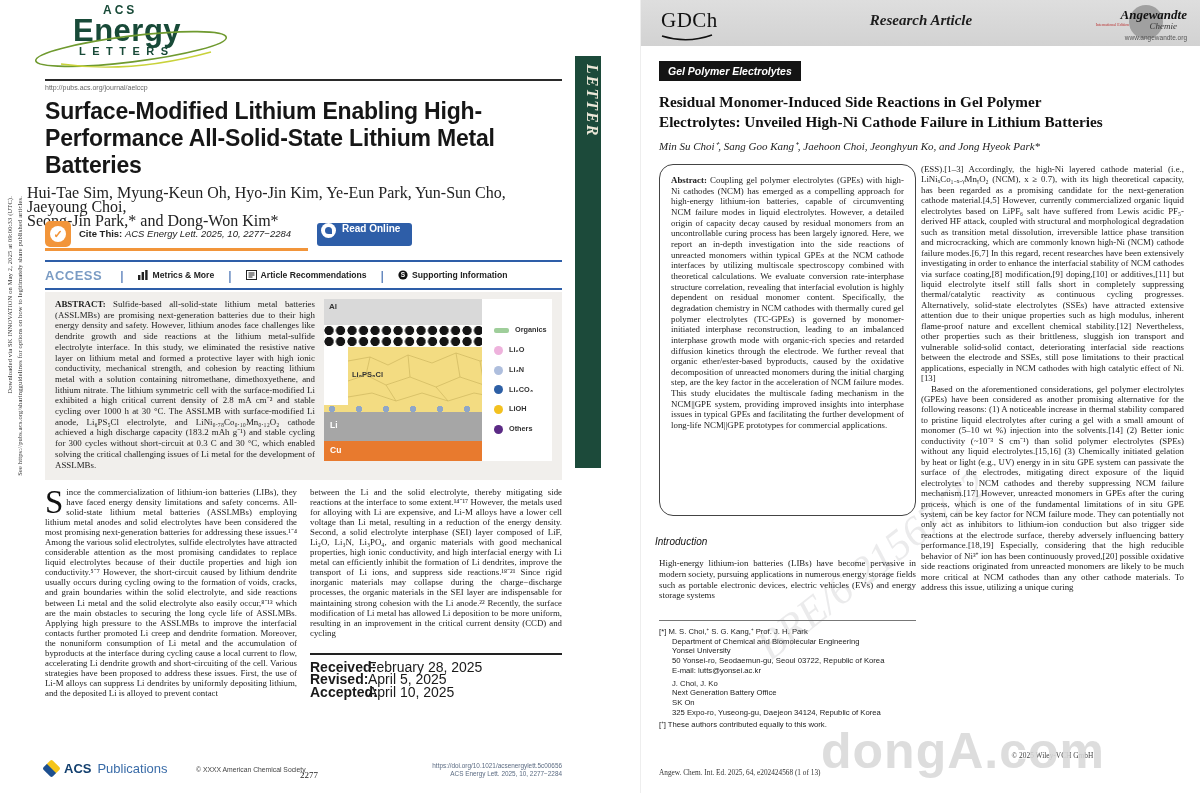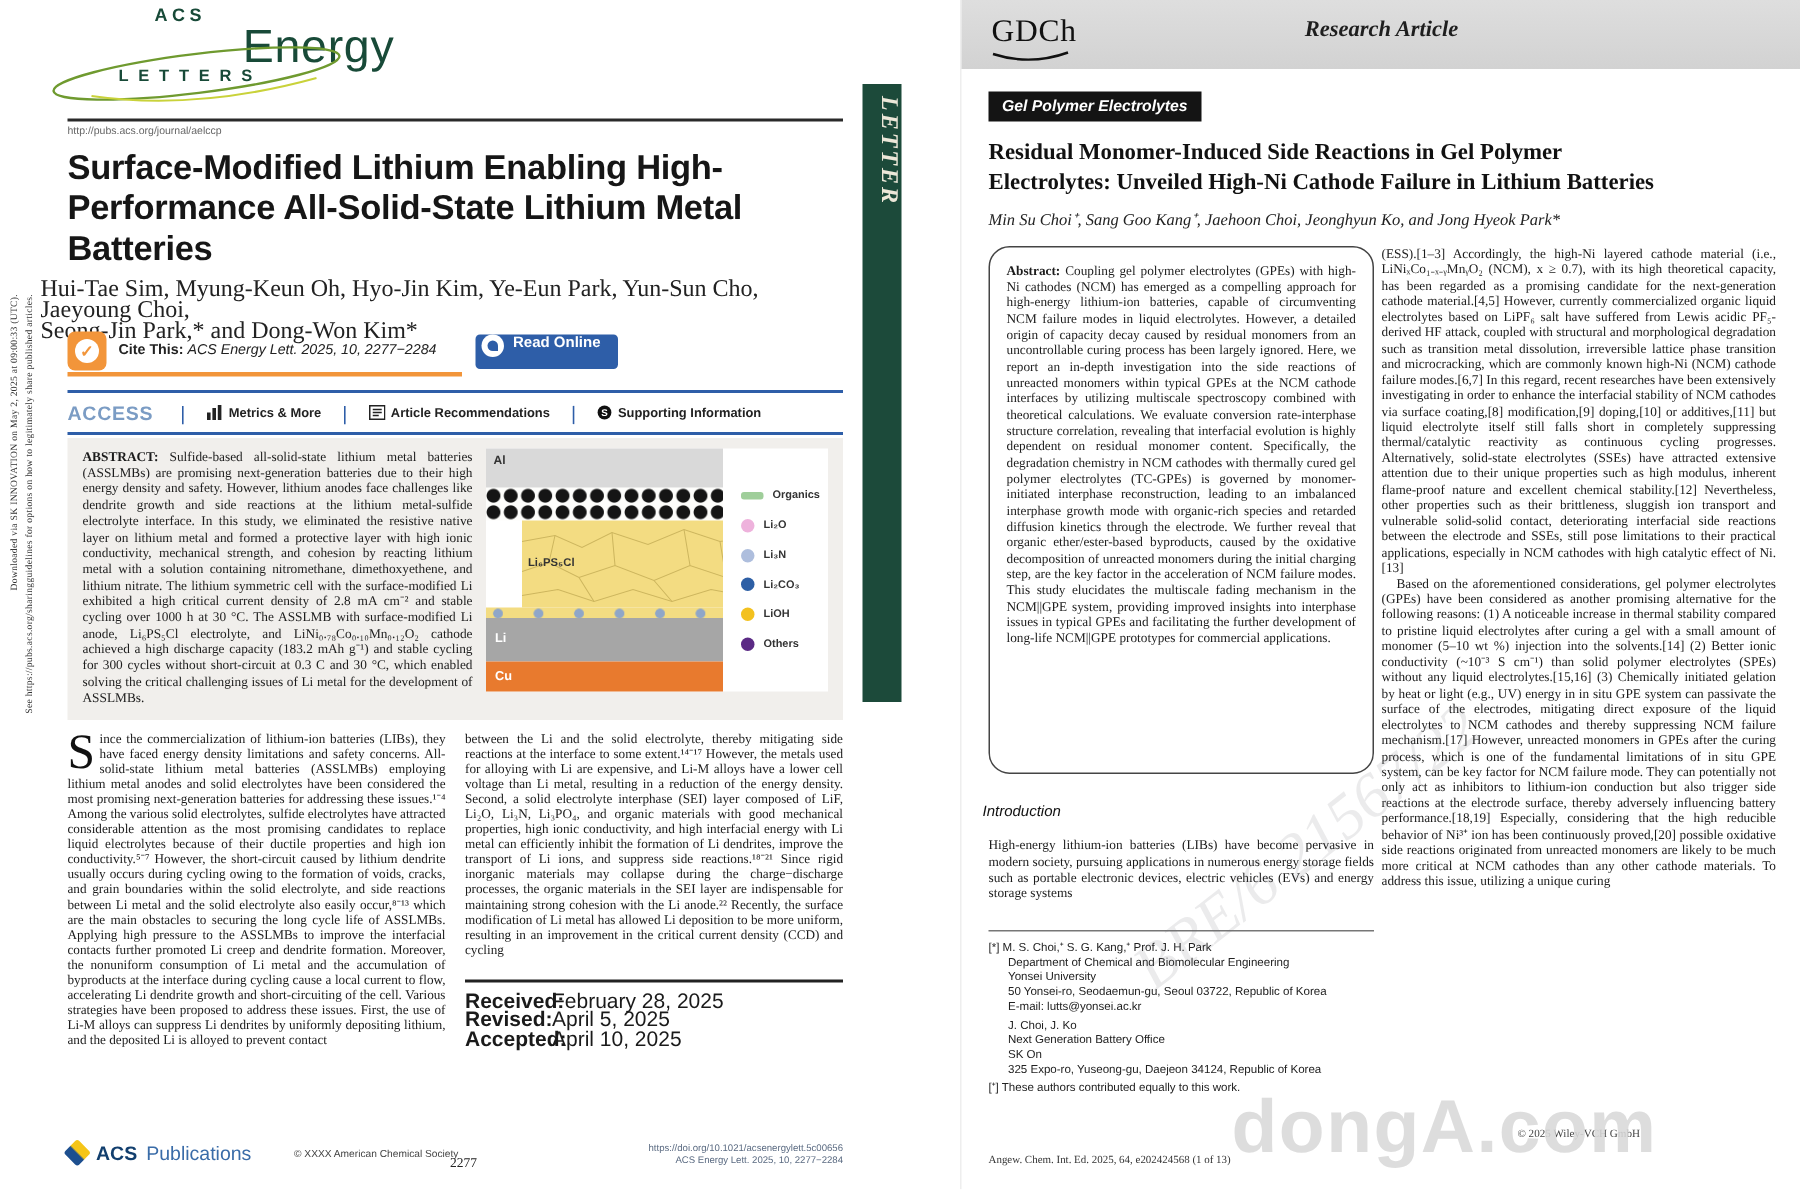--- a/index.html
+++ b/index.html
@@ -9,21 +9,21 @@
   .just{text-align:justify;}
 
   
   #left-page{left:0;top:0;width:640px;height:793px;background:#fff;}
 
   .rot-notice{writing-mode:vertical-rl;transform:rotate(180deg);font-family:"Liberation Serif",serif;
               font-size:6.4px;color:#333;letter-spacing:.2px;white-space:nowrap;}
 
   .acs-logo{left:73px;top:4px;width:190px;color:#184a38;font-family:"Liberation Sans",sans-serif;}
   .acs-logo .l1{font-size:12px;font-weight:bold;letter-spacing:3px;margin-left:30px;line-height:12px;}
-  .acs-logo .l2{font-size:31px;font-weight:normal;line-height:29px;letter-spacing:.5px;text-align:right;}
+  .acs-logo .l2{font-size:31px;font-weight:bold;line-height:29px;letter-spacing:.5px;}
   .acs-logo .l3{font-size:11px;font-weight:bold;letter-spacing:6.5px;margin-left:6px;line-height:13px;}
 
   .rule1{left:45px;top:79px;width:517px;height:2px;background:#2a2a2a;}
   .jurl{left:45px;top:84px;font-family:"Liberation Sans",sans-serif;font-size:7px;color:#666;}
 
   .l-title{left:45px;top:98px;width:508px;font-family:"Liberation Sans",sans-serif;
            font-size:23px;font-weight:bold;line-height:27px;color:#161616;letter-spacing:-.2px;}
   .l-authors{left:27px;top:186px;width:505px;font-size:16px;line-height:14px;color:#222;}
 
   .cite-row{left:45px;top:221px;width:520px;height:28px;}
@@ -323,20 +323,27 @@
   <div id="right-page" class="abs">
 
     <div class="abs aw-band">
       <div class="gdch">
         <span>GDCh</span>
         <svg width="52" height="8" style="position:absolute;left:0;top:26px;">
           <path d="M1 2 Q 26 10 51 1" fill="none" stroke="#111" stroke-width="1.6"></path>
         </svg>
       </div>
       <div class="ra-type">Research Article</div>
+      <div class="aw-brand">
+        <span class="aw-circle"></span>
+        <span class="aw-main">Angewandte</span>
+        <span class="aw-edition">International Edition</span>
+        <span class="aw-sub">Chemie</span>
+        <span class="aw-url">www.angewandte.org</span>
+      </div>
     </div>
 
 
     <div class="abs topic-badge">Gel Polymer Electrolytes</div>
 
     <div class="abs r-title">
       <span>Residual Monomer-Induced Side Reactions in Gel Polymer</span><br>
       <span>Electrolytes: Unveiled High-Ni Cathode Failure in Lithium Batteries</span>
     </div>
 

